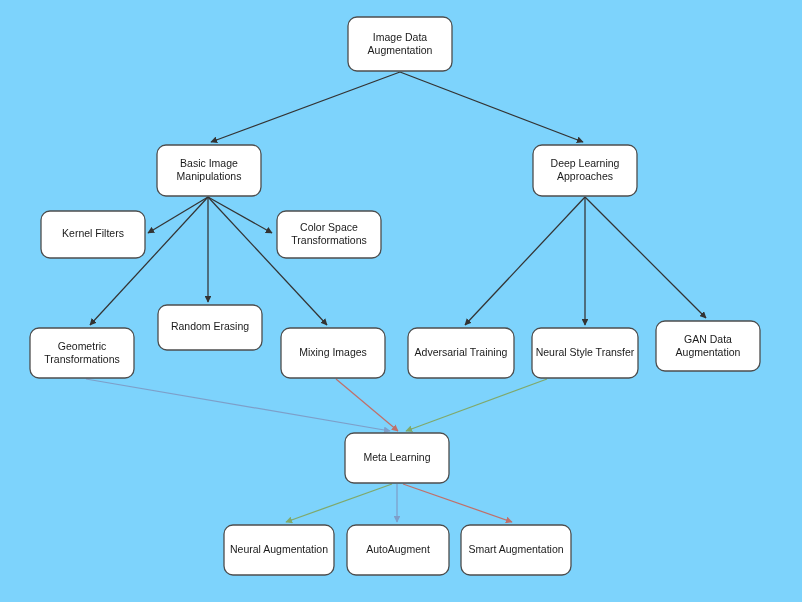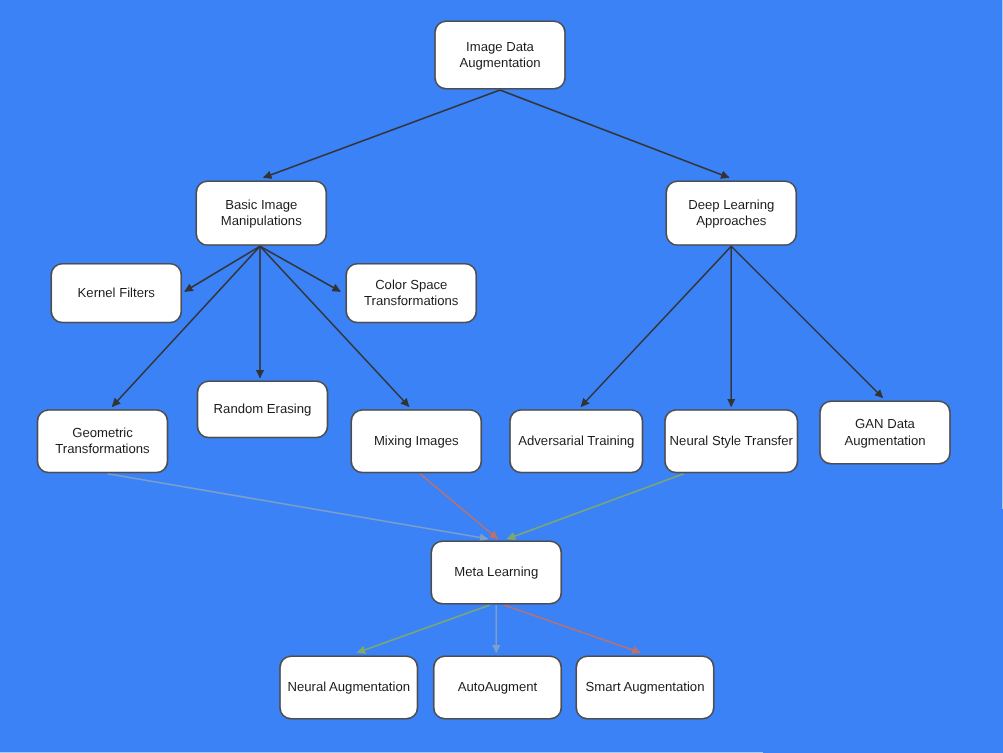--- a/index.html
+++ b/index.html
@@ -10,21 +10,21 @@
   body {
     width: 802px;
     height: 602px;
     font-family: "Liberation Sans", sans-serif;
     overflow: hidden;
   }
   #diagram-root {
     position: relative;
     width: 802px;
     height: 602px;
-    background: #3b82f6;
+    background: #7dd3fc;
   }
   svg#diagram-canvas {
     position: absolute;
     left: 0;
     top: 0;
     width: 802px;
     height: 602px;
     display: block;
   }
   .node-box {

